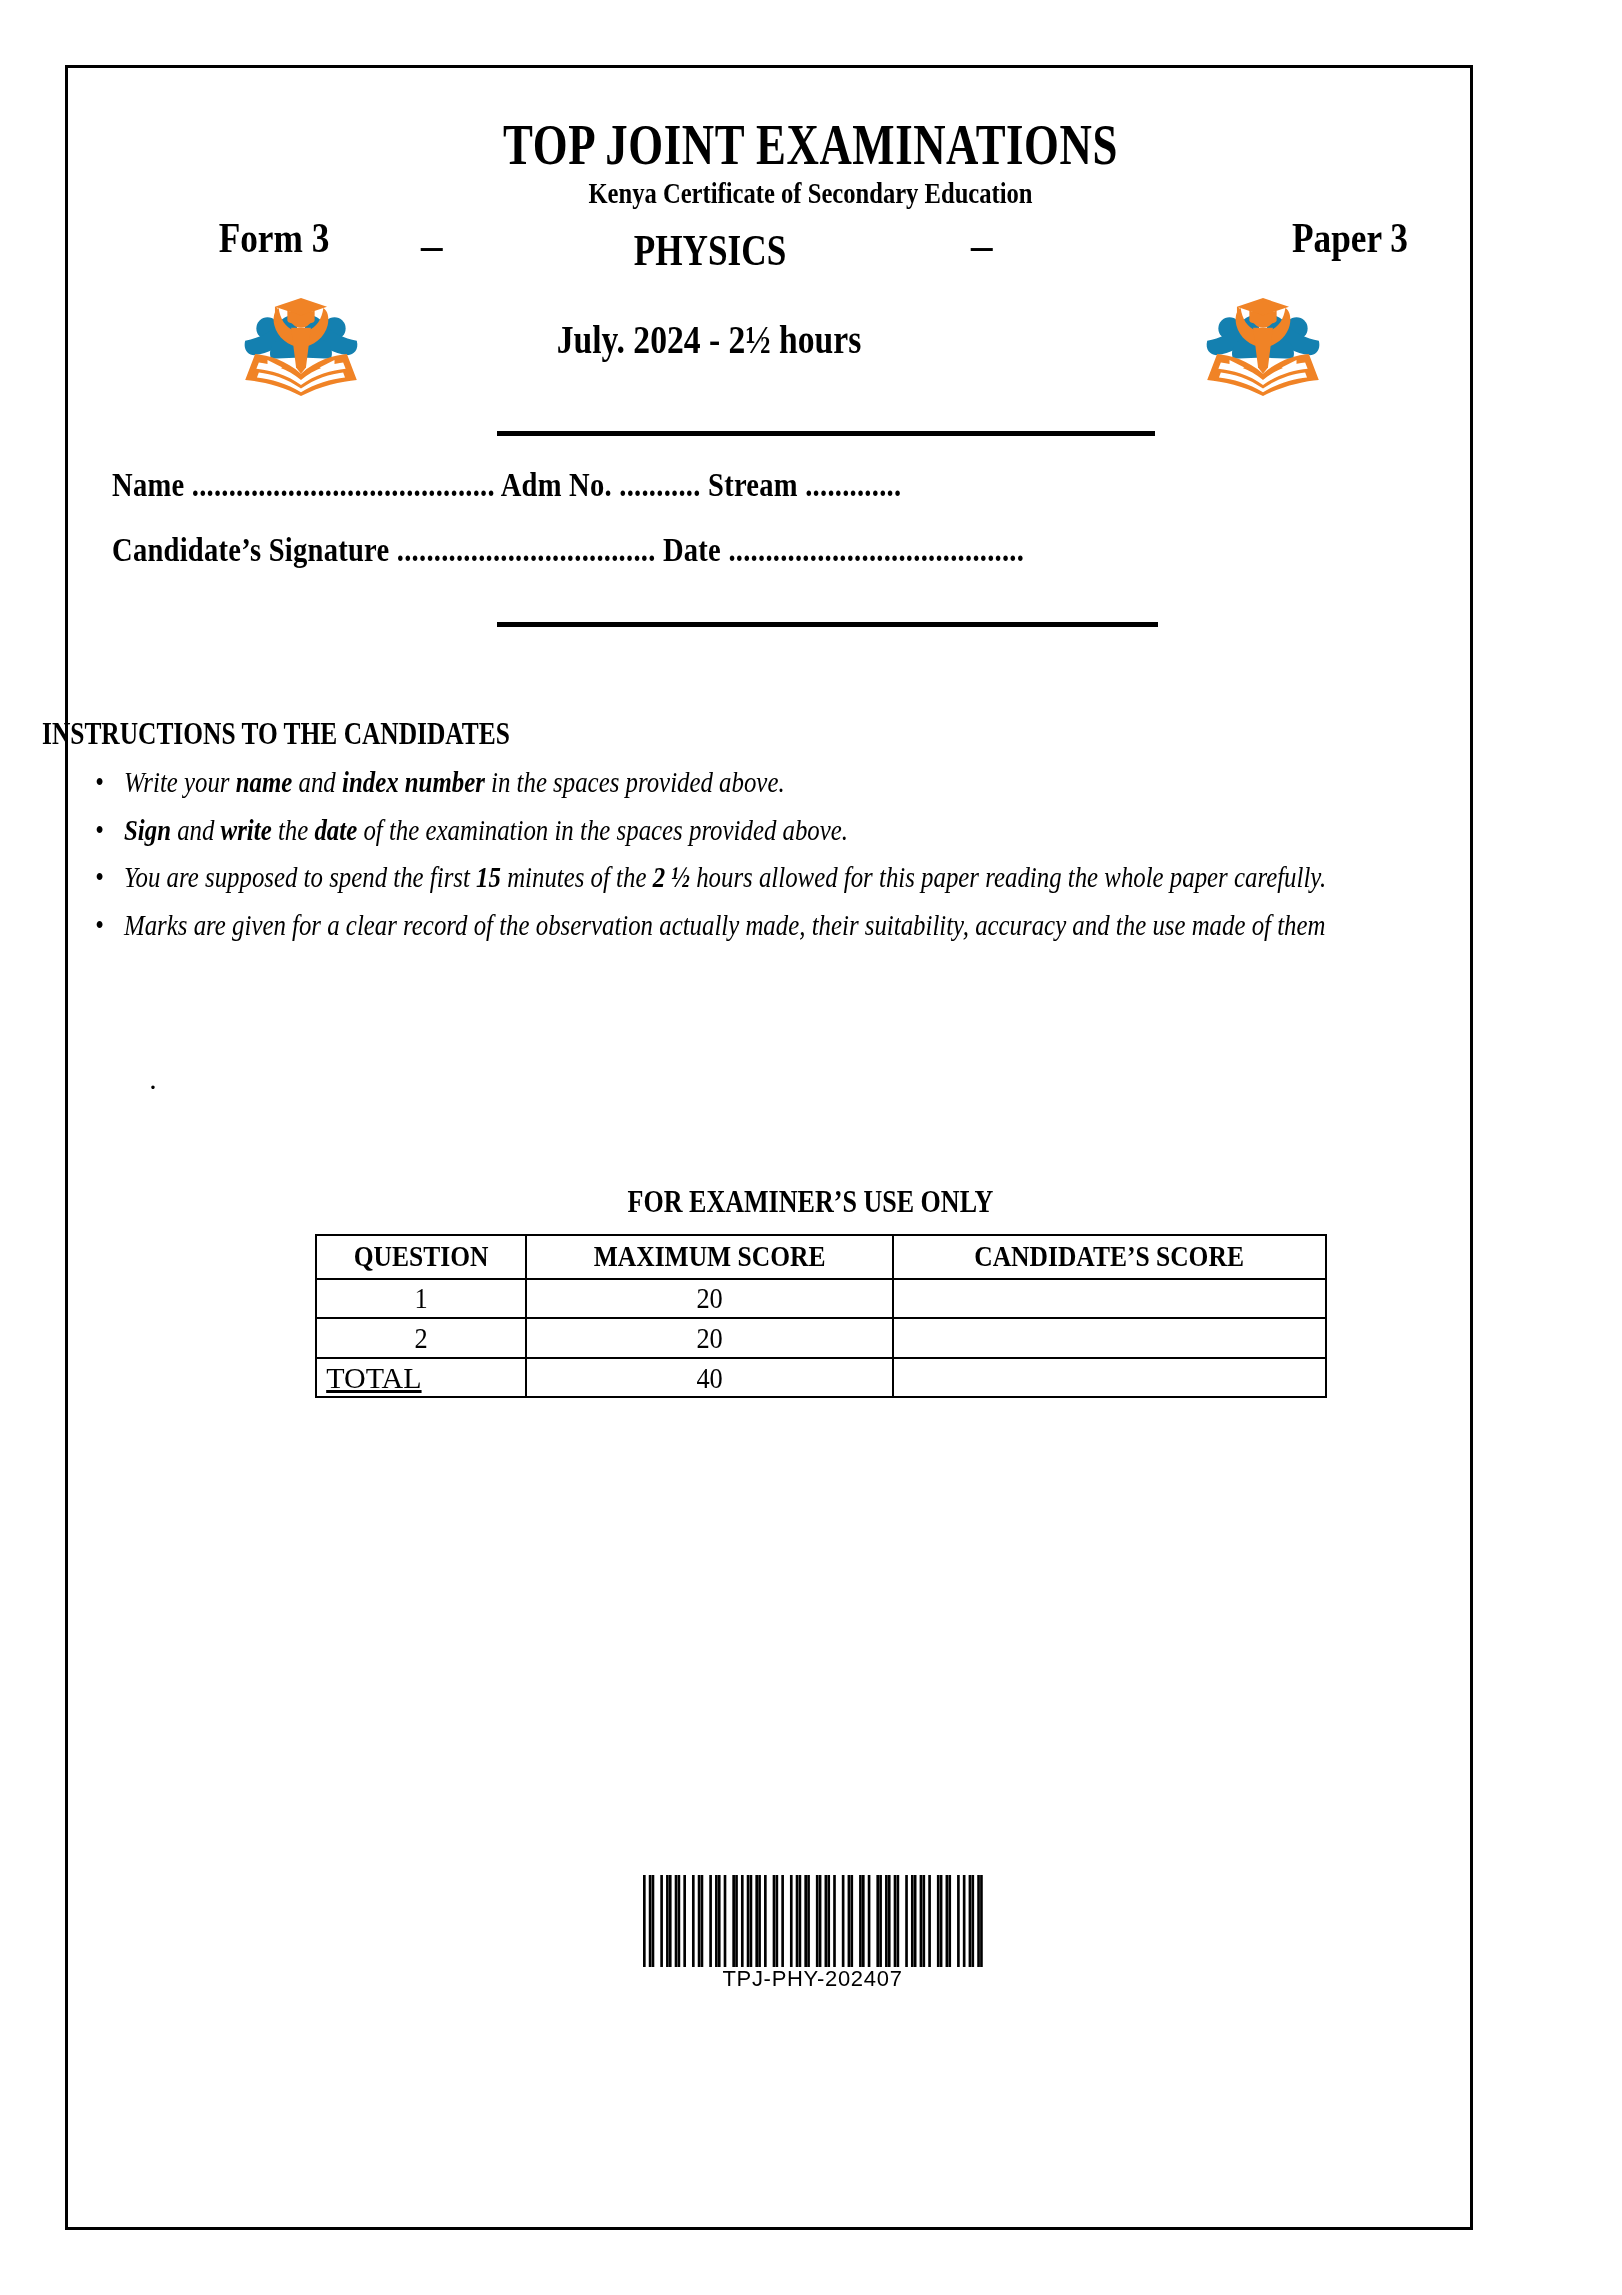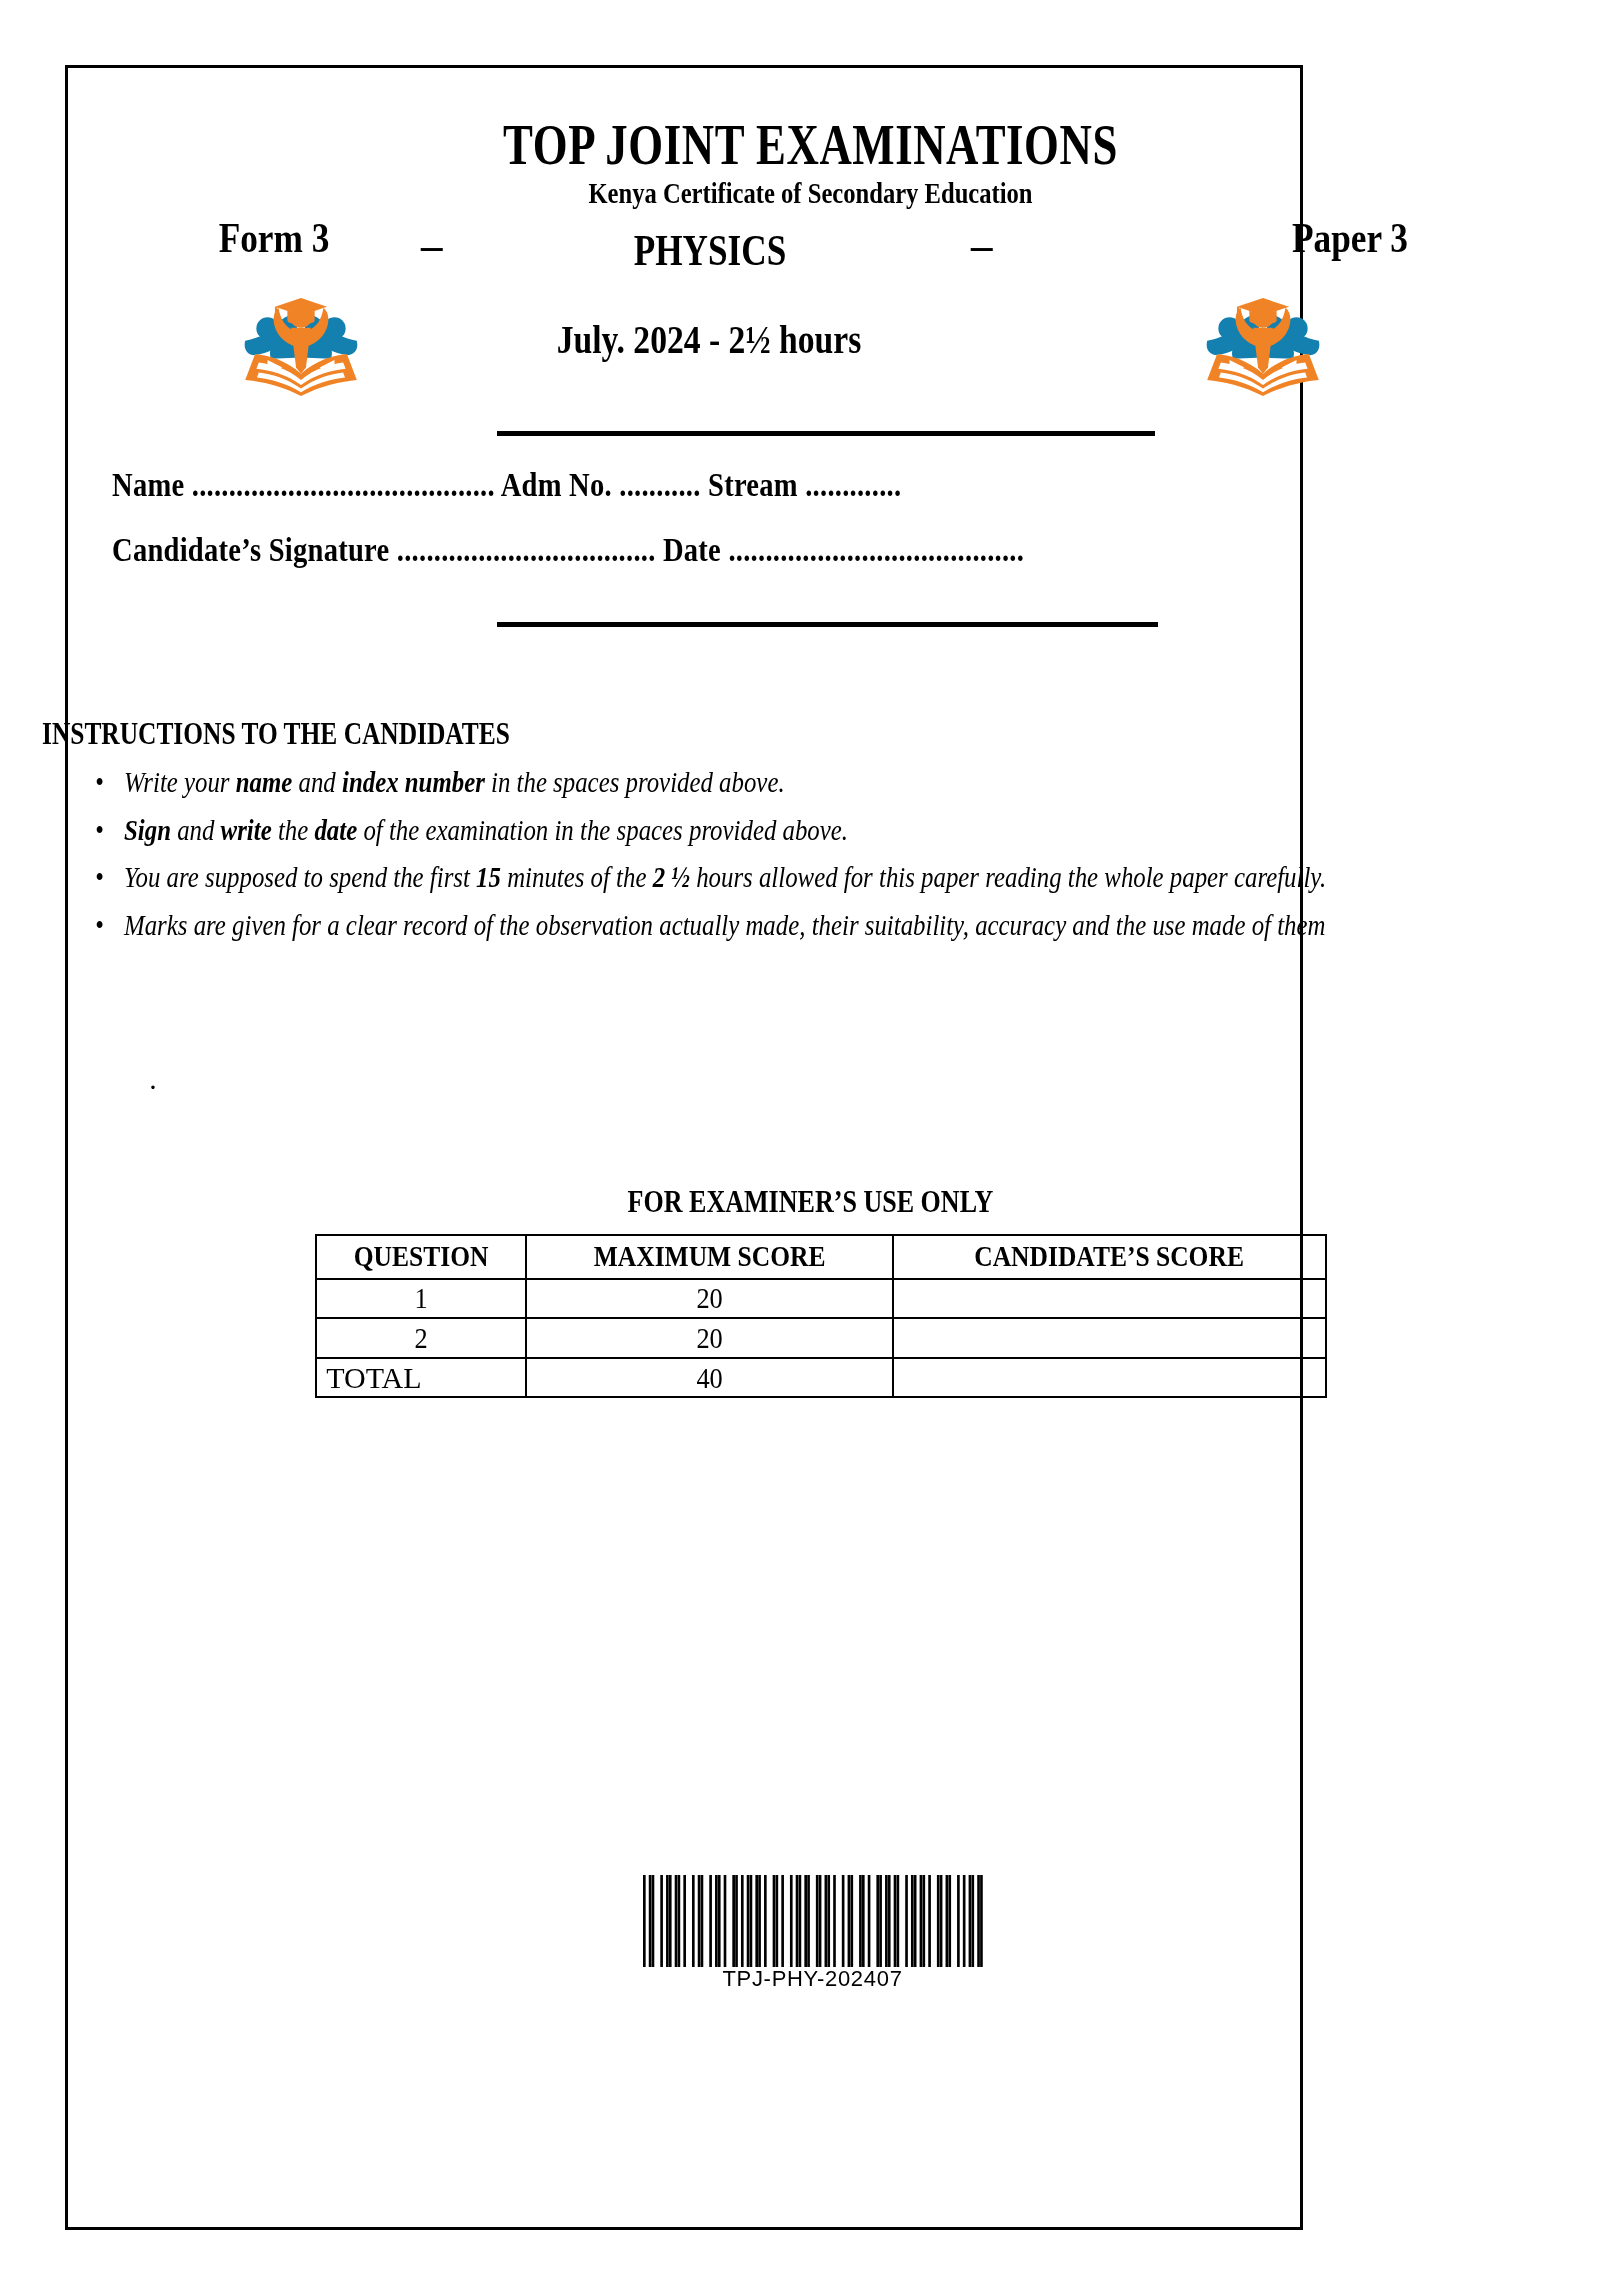--- a/index.html
+++ b/index.html
@@ -14,21 +14,21 @@
     font-family: "Liberation Serif", serif;
     color: #000000;
     overflow: hidden;
   }
 
   
   #page-frame {
     position: absolute;
     left: 65px;
     top: 65px;
-    width: 1238px;   
+    width: 1408px;   
     height: 2165px;  
     border: 3.3px solid #000000;
     box-sizing: border-box;
     background: #ffffff;
   }
 
   
   .hdr-title {
     position: absolute;
     left: 0;
@@ -232,21 +232,21 @@
     height: 35px;
     text-align: center;
     transform: scaleX(0.88);
     font-family: "Liberation Serif", serif;
   }
   #score-table th { height: 39px; }
   #score-table .c-q     { width: 203px; }
   #score-table .c-max   { width: 360px; }
   #score-table .c-cand  { width: 425px; }
   #score-table td.body-num { font-weight: normal; font-size: 30px; }
-  #score-table td.total-label { font-weight: normal; font-size: 30px; text-align: left; padding-left: 9.2px; transform: none; }
+  #score-table td.total-label { font-weight: normal; font-size: 30px; text-align: left; padding-left: 9.2px; transform: none; text-decoration: underline; }
   #score-table td.blank { }
 
   
   #barcode-wrap {
     position: absolute;
     left: 558px;
     top: 1807px;
     width: 373px;
     text-align: center;
   }

